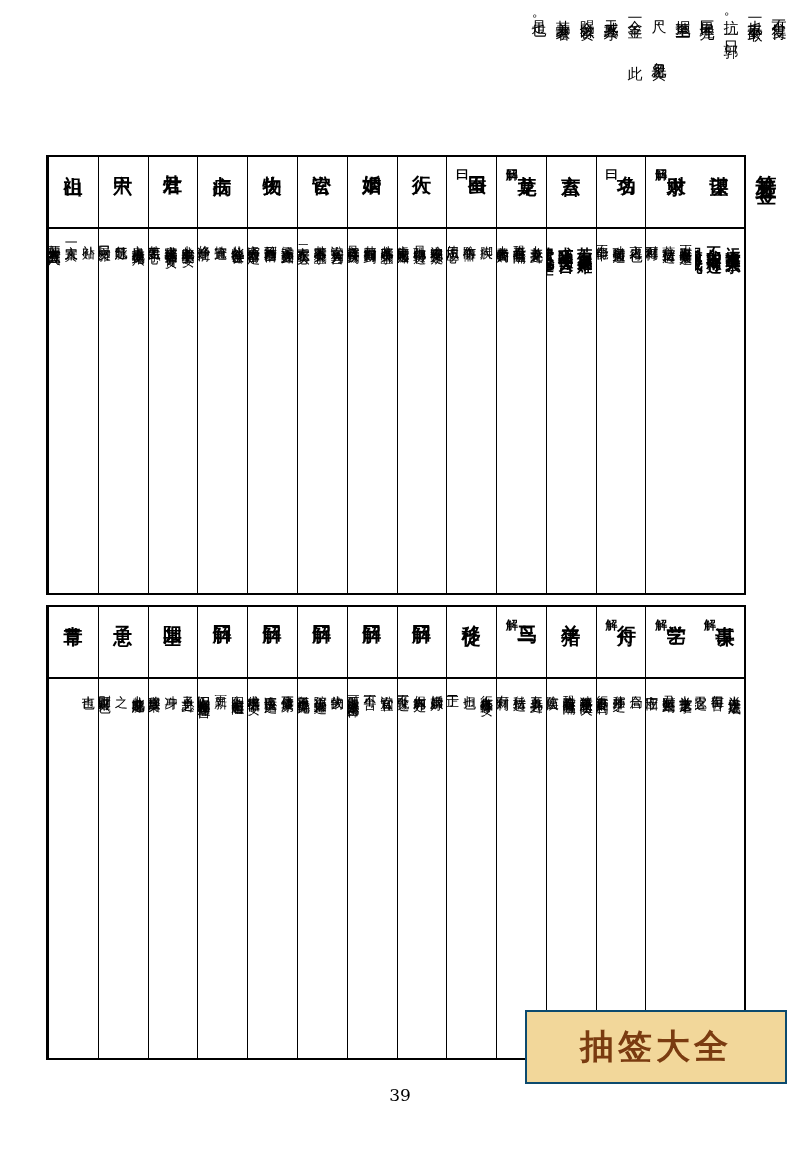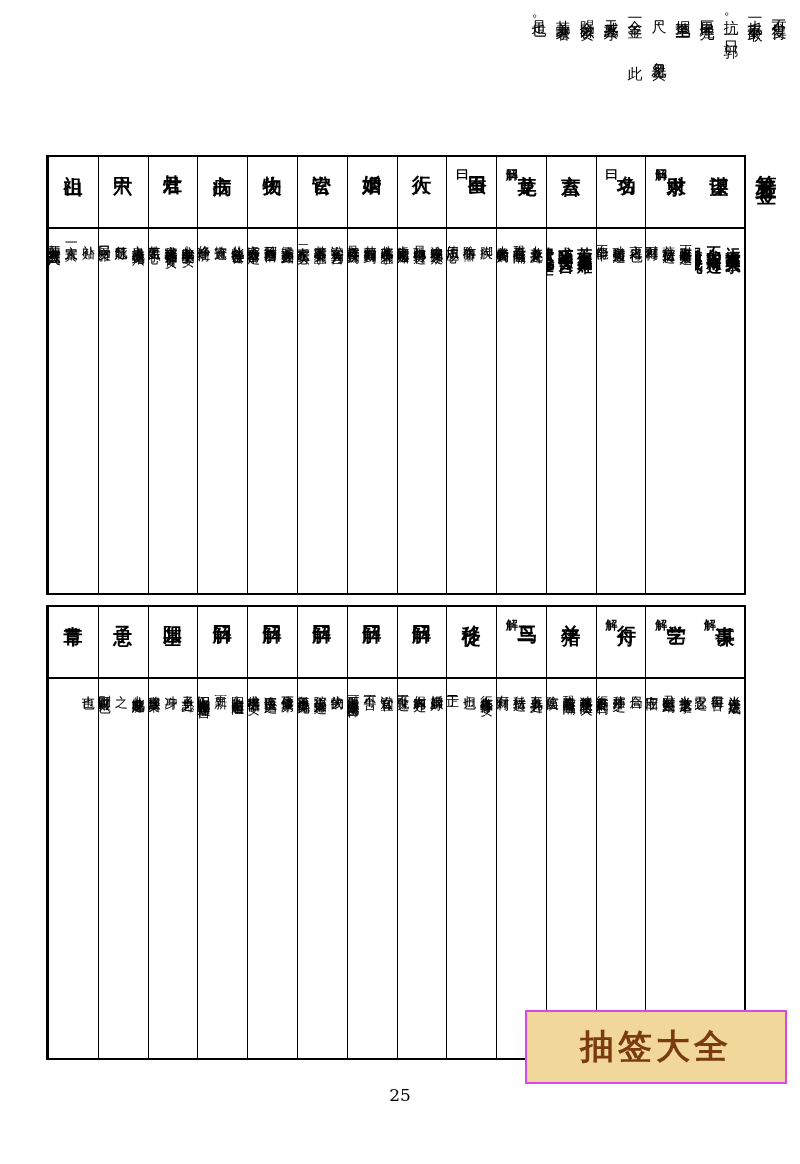--- a/index.html
+++ b/index.html
@@ -123,21 +123,21 @@
     text-align:center;
     font-size:17px;
     font-family:"DejaVu Serif","Liberation Serif",serif;
   }
 
   
   .watermark{
     position:absolute;
     left:525px; top:1010px; width:258px; height:70px;
     background:#f2d79a;
-    border:2px solid #d946ef;
+    border:2px solid #0c4a6e;
     display:flex; align-items:center; justify-content:center;
   }
   .watermark span{
     font-family:"DejaVu Serif","Liberation Serif",serif;
     font-size:34px;
     font-weight:bold;
     color:#7a3b10;
     letter-spacing:4px;
   }
 </style>
@@ -447,19 +447,19 @@
       <div class="gcol">
         <div class="chead">
           <div class="ht">青草</div>
         </div>
         <div class="cbody">
           <div class="line mid">吉也</div>
         </div>
       </div>
     </div>
 
-  <div class="pageno">25</div>
+  <div class="pageno">39</div>
 
   <div class="watermark">
     <span>抽签大全</span>
   </div>
 
 </div>
 
 </body></html>

